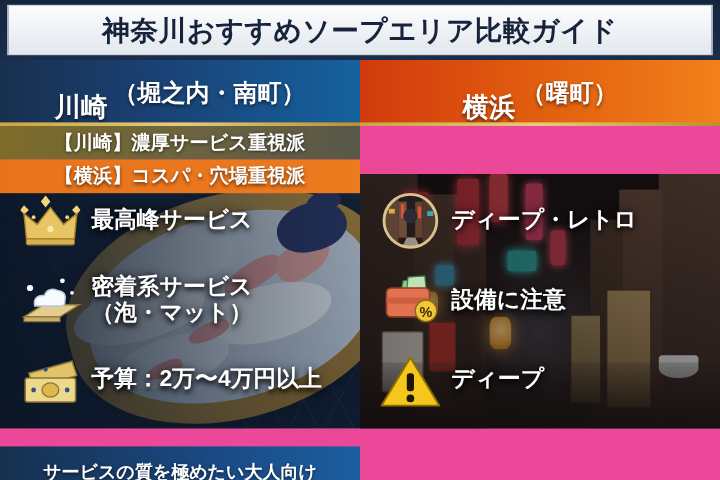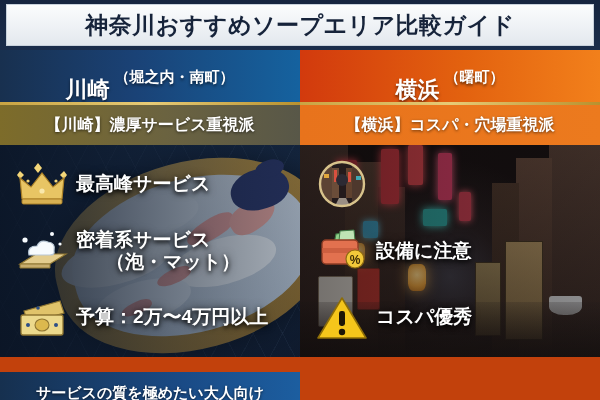--- a/index.html
+++ b/index.html
@@ -1,21 +1,21 @@
 <!DOCTYPE html>
 <html><head>
 <meta charset="utf-8">
 <style>
   html,body{margin:0;padding:0;}
   body{
     width:600px;height:400px;overflow:hidden;
     font-family:"Liberation Sans","DejaVu Sans",sans-serif;
     background:#0e1d33;
   }
-  .poster{position:relative;width:600px;height:400px;overflow:hidden;background:#c2410c;}
+  .poster{position:relative;width:600px;height:400px;overflow:hidden;background:#ec4899;}
 
   
   .titlebar{
     position:absolute;left:0;top:0;width:600px;height:50px;
     background:linear-gradient(180deg,#16253f 0%,#1b2d4b 100%);
     box-sizing:border-box;padding:4px 6px;
   }
   .titlebar-inner{
     width:100%;height:100%;
     background:linear-gradient(180deg,#fbfcfd 0%,#eef1f5 55%,#e3e8ee 100%);
@@ -34,25 +34,25 @@
     width:300px;height:55px;position:relative;
     display:flex;align-items:center;justify-content:center;
     box-sizing:border-box;
   }
   .head.left{background:linear-gradient(90deg,#18304f 0%,#1a4276 45%,#15629f 100%);}
   .head.right{background:linear-gradient(90deg,#d23a0d 0%,#e3620f 55%,#f2801b 100%);font-family:Liberation Serif, serif;}
   .head::after{content:"";position:absolute;left:0;right:0;bottom:0;height:3px;
     background:linear-gradient(90deg,#c9a443,#e7cb76,#b8912f);}
   .head-main{font-size:22px;font-weight:bold;color:#fff;
     text-shadow:0 2px 3px rgba(0,0,0,.55);margin-top:24px;}
-  .head-sub{font-size:15px;font-weight:bold;color:#fff;
+  .head-sub{font-size:20px;font-weight:bold;color:#fff;
     text-shadow:0 2px 3px rgba(0,0,0,.55);margin-left:5px;}
 
   
-  .subrow{position:absolute;left:0;top:105px;width:600px;height:56px;display:flex;z-index:5;}
+  .subrow{position:absolute;left:0;top:105px;width:600px;height:56px;display:flex;z-index:5;flex-direction:column;}
   .sub{
     width:300px;height:40px;display:flex;align-items:center;justify-content:center;
     box-sizing:border-box;
   }
   .sub.left{background:linear-gradient(90deg,#7d6c2a 0%,#6b6340 55%,#585748 100%);}
   .sub.right{background:linear-gradient(90deg,#e8731c 0%,#ec7a1e 100%);text-align:center;}
   .sub-text{font-size:16px;font-weight:bold;color:#fff;white-space:nowrap;
     text-shadow:0 1px 3px rgba(0,0,0,.6);}
 
   
@@ -128,21 +128,21 @@
   .bg-right-dim{position:absolute;inset:0;background:linear-gradient(90deg,rgba(14,10,10,.55) 0%,rgba(14,10,10,.4) 45%,rgba(14,10,10,.25) 100%);}
 
   
   .features{position:absolute;inset:0;display:flex;flex-direction:column;
     justify-content:space-around;padding:6px 16px 6px 0;box-sizing:border-box;}
   .feat{display:flex;align-items:center;height:64px;padding-left:14px;box-sizing:border-box;}
   .feat-icon{width:56px;min-width:56px;height:52px;display:flex;align-items:center;
     justify-content:center;margin-right:6px;}
   .feat-label{font-size:19px;font-weight:bold;color:#fff;line-height:1.18;
     text-shadow:0 2px 4px rgba(0,0,0,.9),0 0 8px rgba(0,0,0,.75);}
-  .feat-label .l2{display:block;margin-left:30px;}
+  .feat-label .l2{display:block;}
 
   
   .footer{position:absolute;left:0;top:372px;width:600px;height:43px;display:flex;font-family:Liberation Serif, serif;}
   .foot{width:300px;height:43px;display:flex;align-items:center;
     justify-content:center;box-sizing:border-box;position:relative;}
   .foot.left{background:linear-gradient(90deg,#16304f 0%,#1a4a85 60%,#1c5ea0 100%);}
   .foot.right{background:linear-gradient(90deg,#cf3c10 0%,#e05c14 70%,#e96d16 100%);}
   .foot-text{font-size:15px;font-weight:bold;color:#fff;white-space:nowrap;
     text-shadow:0 1px 3px rgba(0,0,0,.65);}
   .sparkle{margin-left:10px;font-size:20px;color:#f6d9b4;line-height:1;
@@ -303,20 +303,23 @@
                 <polygon points="23,38 30,38 34,46 19,46" fill="#9a8f84"></polygon>
                 <rect x="18" y="10" width="3" height="12" fill="#d8503f"></rect>
                 <rect x="32" y="12" width="3" height="10" fill="#d8503f"></rect>
                 <rect x="8" y="14" width="5" height="4" fill="#e2a83c"></rect>
                 <rect x="40" y="16" width="5" height="4" fill="#3fa9b5"></rect>
                 <circle cx="26" cy="20" r="6" fill="#2c2a33"></circle>
               </g>
               <circle cx="26" cy="24" r="22" fill="none" stroke="#d8c38c" stroke-width="2.4"></circle>
             </svg>
           </span>
+          <span class="feat-label">
+            <span>ディープ・レトロ</span>
+          </span>
         </div>
 
         <div class="feat">
           <span class="feat-icon">
             <svg width="52" height="46" viewBox="0 0 52 46">
               <polygon points="20,6 34,4 36,14 18,16" fill="#8fcf8a" stroke="#3f7a45" stroke-width="1.1"></polygon>
               <polygon points="24,3 38,2 39,12 23,13" fill="#bfe3b4" stroke="#3f7a45" stroke-width="1"></polygon>
               <rect x="6" y="12" width="36" height="24" rx="4" fill="#e2714f" stroke="#8e3d25" stroke-width="1.4"></rect>
               <rect x="6" y="20" width="36" height="5" fill="#c85b3c" opacity=".8"></rect>
               <circle cx="39" cy="31" r="9" fill="#f2c83a" stroke="#8e6a12" stroke-width="1.2"></circle>
@@ -330,21 +333,21 @@
 
         <div class="feat">
           <span class="feat-icon">
             <svg width="52" height="46" viewBox="0 0 52 46">
               <path d="M26 3 L50 43 L2 43 Z" fill="#f5c61b" stroke="#8d6d08" stroke-width="1.6" stroke-linejoin="round"></path>
               <rect x="23" y="16" width="6" height="15" rx="2.4" fill="#1d1606"></rect>
               <circle cx="26" cy="37" r="3.2" fill="#1d1606"></circle>
             </svg>
           </span>
           <span class="feat-label">
-            <span>コスパ優秀</span>
+            <span>ディープ</span>
           </span>
         </div>
 
       </div>
     </div>
   </div>
 
   <div class="footer">
     <div class="foot left">
       <span class="foot-text">サービスの質を極めたい大人向け</span>

